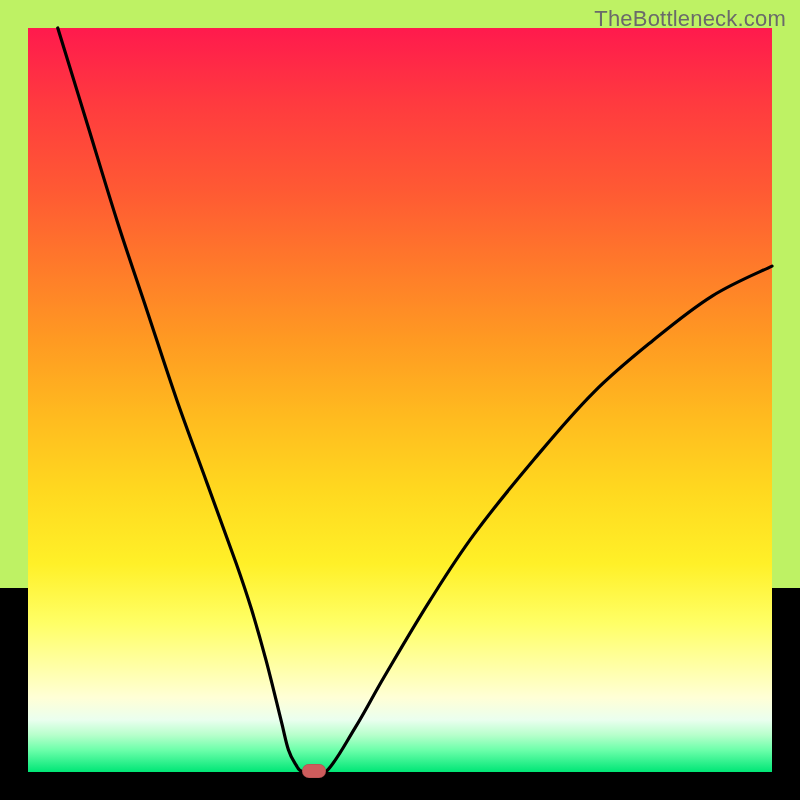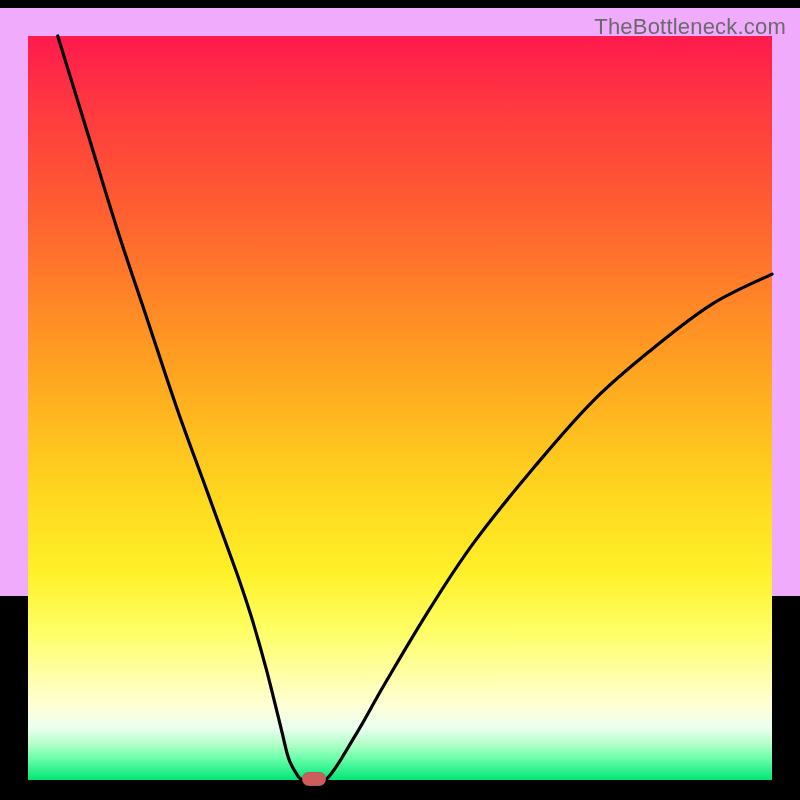--- a/index.html
+++ b/index.html
@@ -7,24 +7,24 @@
     padding: 0;
     width: 800px;
     height: 800px;
     background: #000;
     overflow: hidden;
     font-family: Arial, Helvetica, sans-serif;
   }
   .frame {
     position: absolute;
     left: 0;
-    top: 8px;
+    top: 0;
     width: 800px;
     height: 588px;
-    background: #f0abfc;
+    background: #bef264;
   }
   .plot-area {
     position: absolute;
     left: 28px;
     top: 28px;
     width: 744px;
     height: 744px;
     
     background: linear-gradient(
       to bottom,

